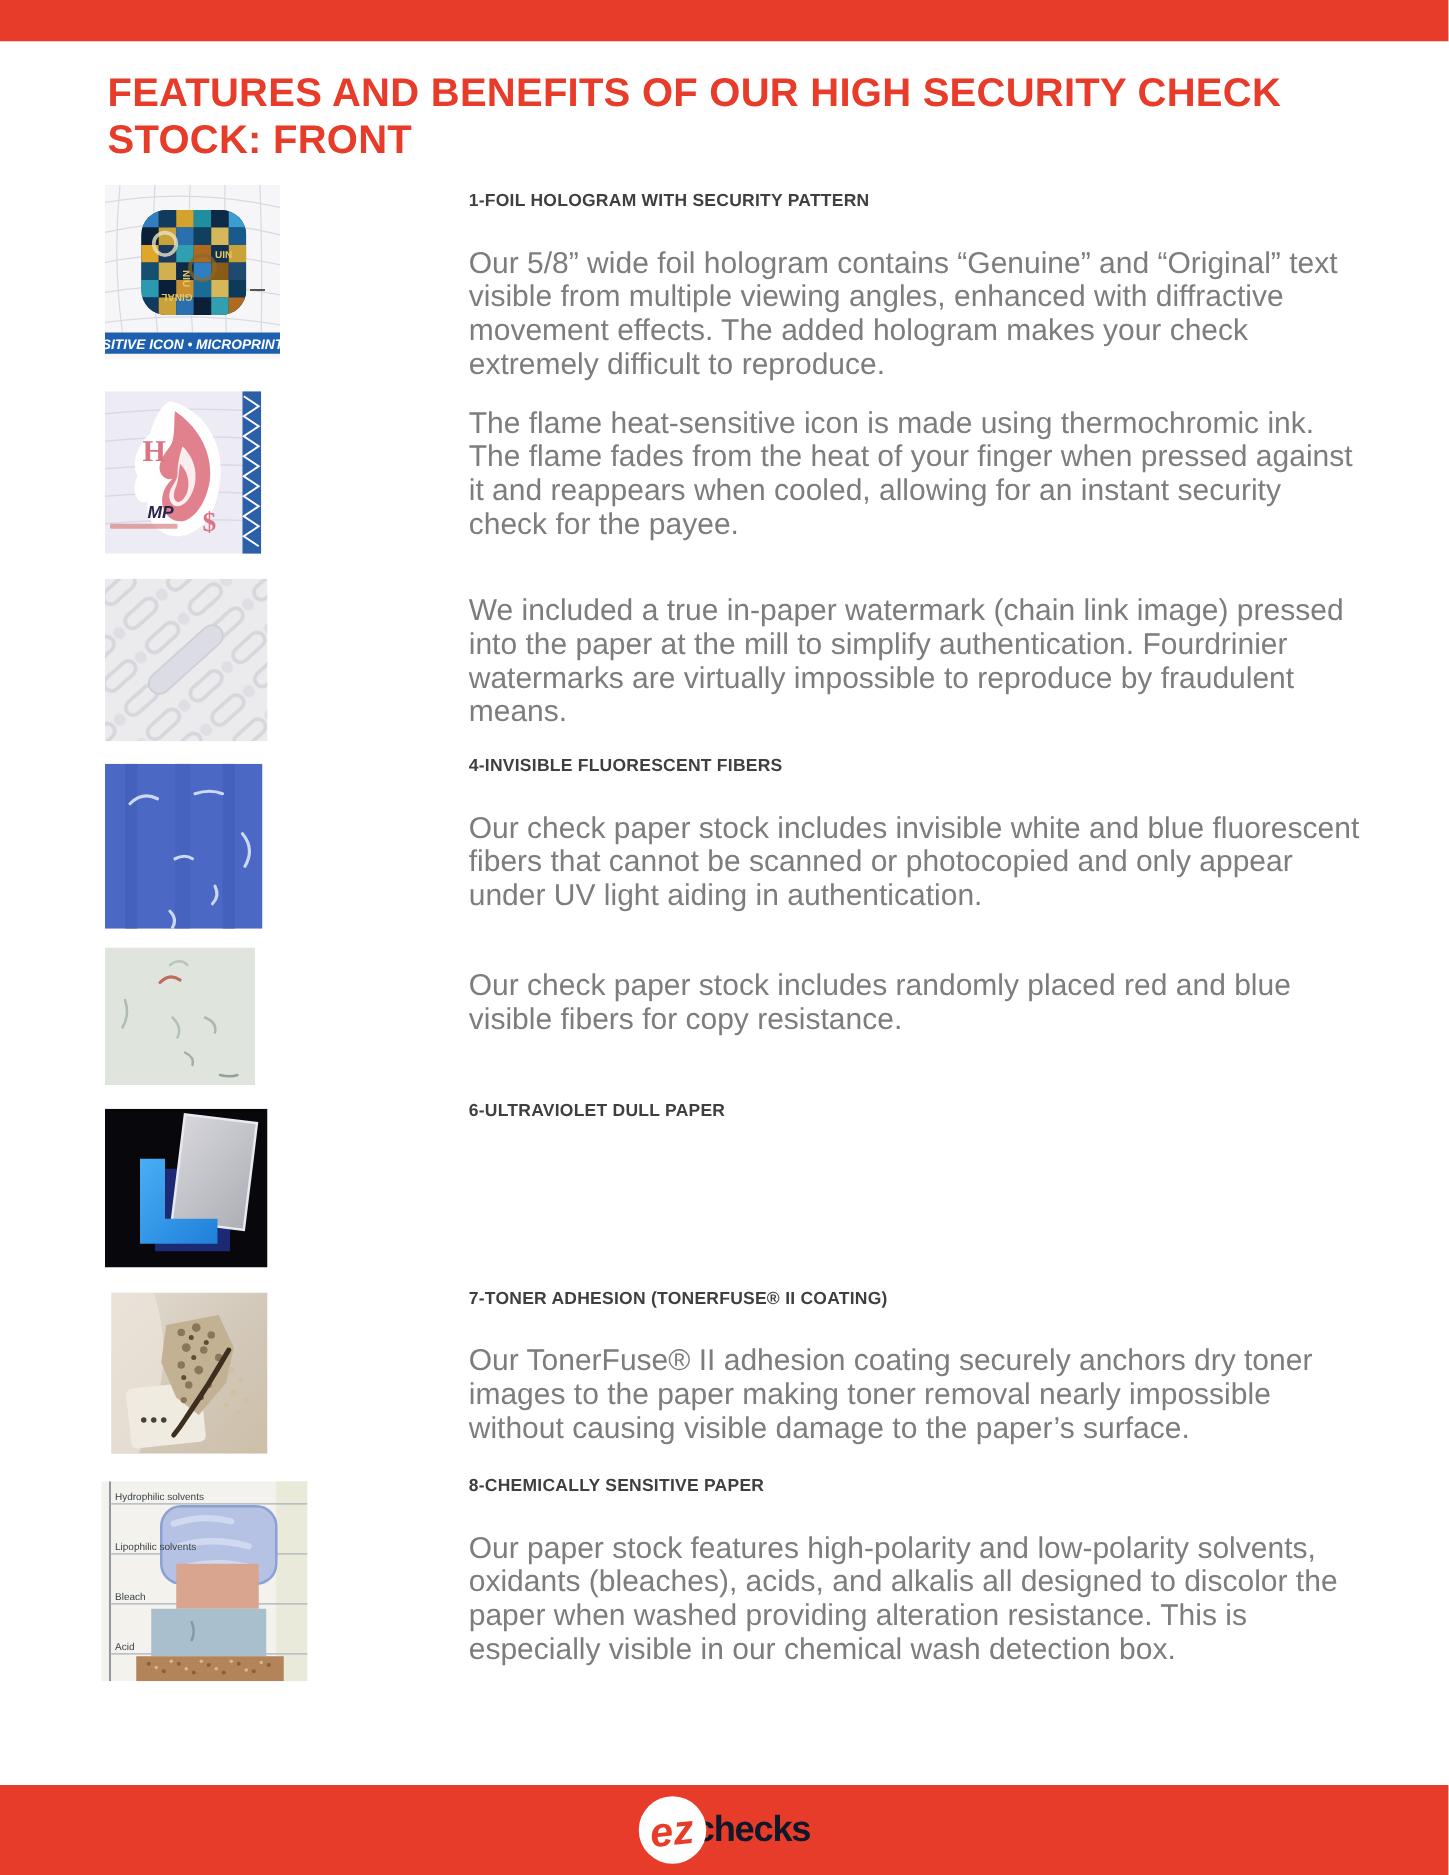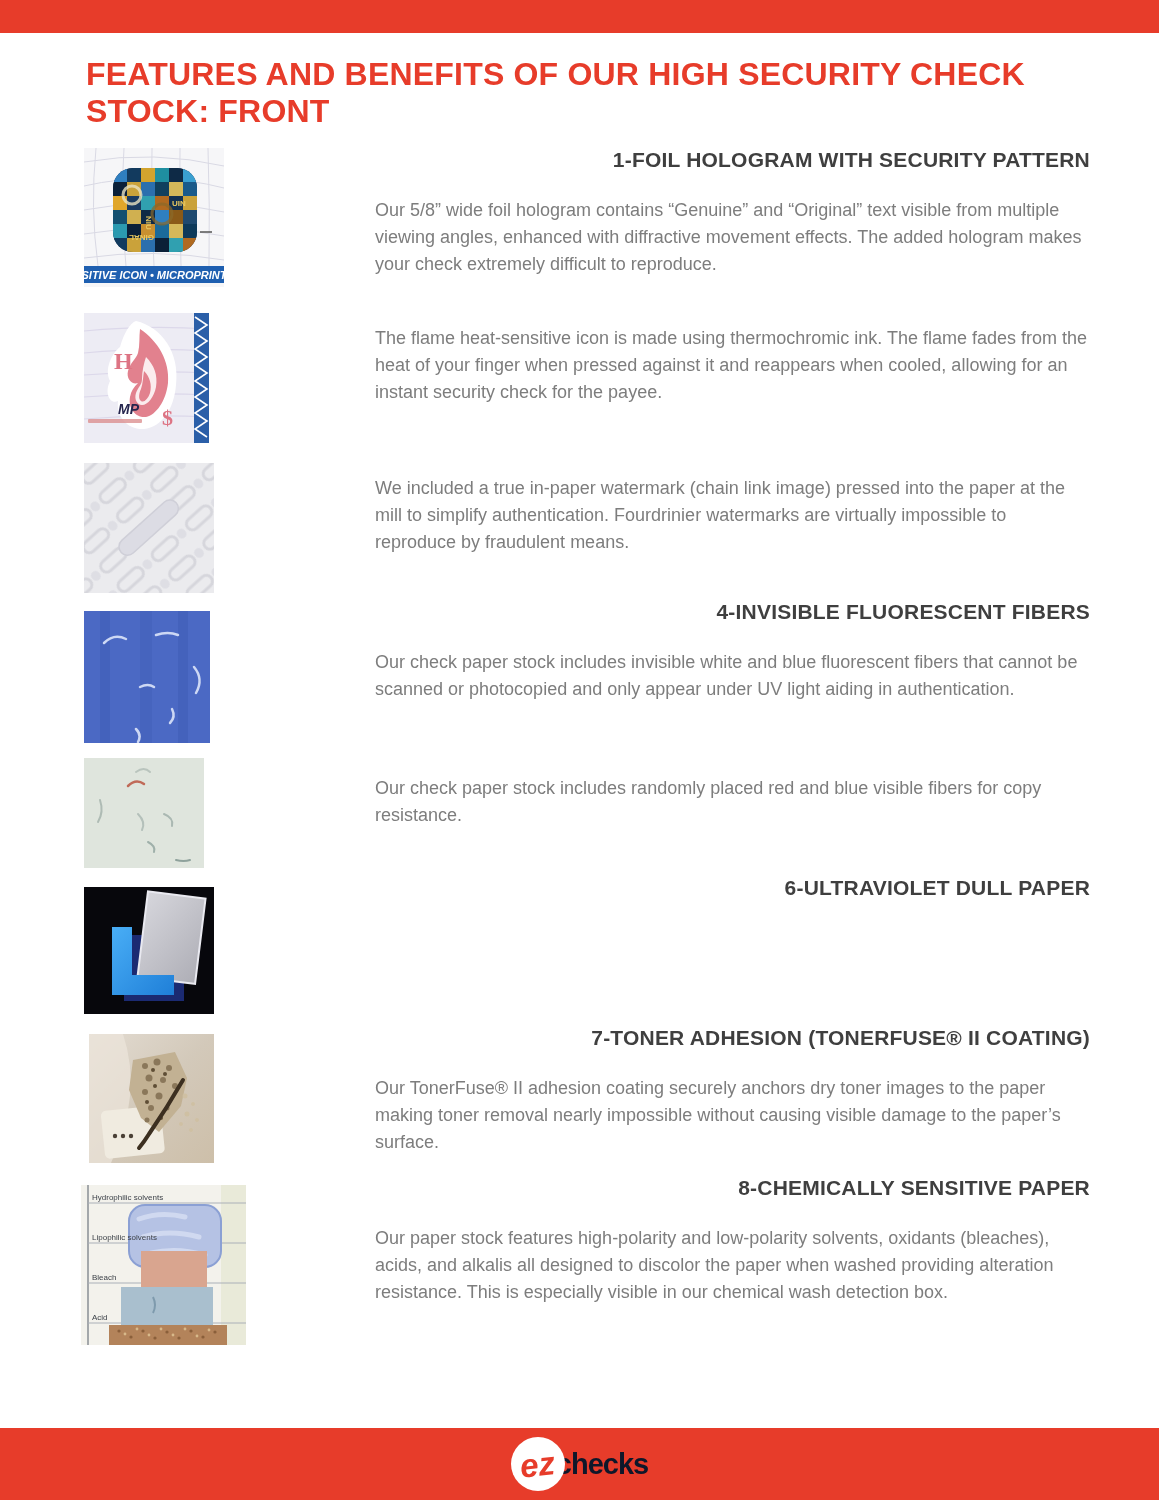--- a/index.html
+++ b/index.html
@@ -26,25 +26,25 @@
   .fig1{ width:140px; height:139px; }
   .fig2{ width:125px; height:130px; top:13px; }
   .fig3{ width:130px; height:130px; top:13px; }
   .fig4{ width:126px; height:132px; top:11px; }
   .fig5{ width:120px; height:110px; top:8px; }
   .fig6{ width:130px; height:127px; top:11px; }
   .fig7{ width:125px; height:129px; top:8px; left:73px; }
   .fig8{ width:165px; height:160px; top:9px; left:65px; }
   .txt { position:absolute; left:375px; top:0; width:715px; }
   .txt h2 {
-    font-size:21px; font-weight:bold; color:var(--heading,#3f3f3f);
-    letter-spacing:0.2px; line-height:24px;text-align:right;
+    font-size:14px; font-weight:bold; color:var(--heading,#3f3f3f);
+    letter-spacing:0.2px; line-height:24px;
   }
   .txt p {
-    margin-top:25px; font-size:18px; color:var(--body,#7d7d7d);
+    margin-top:25px; font-size:24px; color:var(--body,#7d7d7d);
     line-height:27px;
   }
   .footer {
     position:absolute; top:1428px; left:0; width:100%; height:72px;
     background:var(--accent,#e73c2a);
     display:flex; align-items:center; justify-content:center;
   }
   .logo { display:flex; align-items:center; }
   .logo-circle {
     width:54px; height:54px; border-radius:50%; background:#ffffff;

